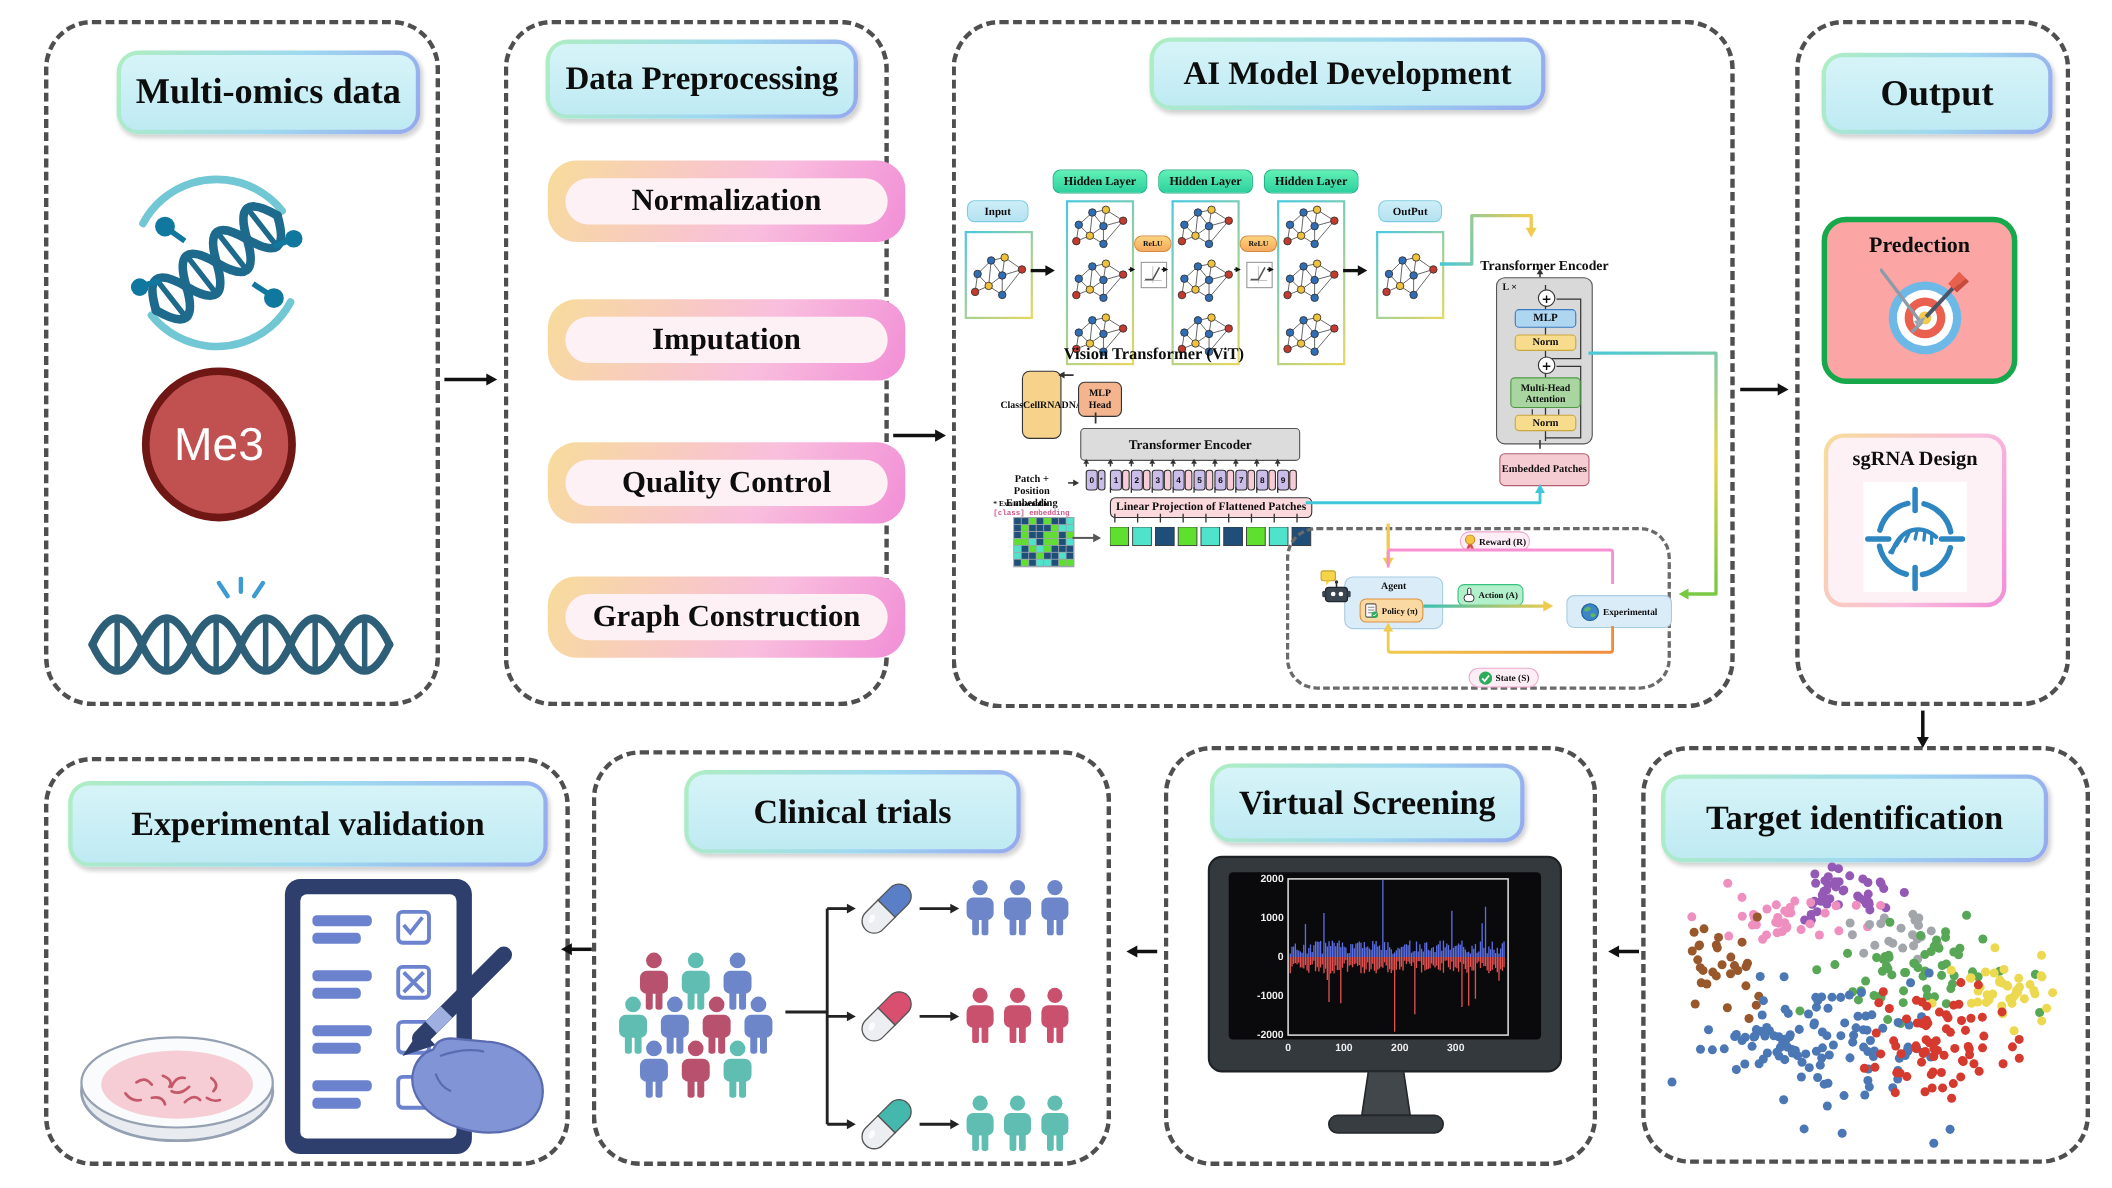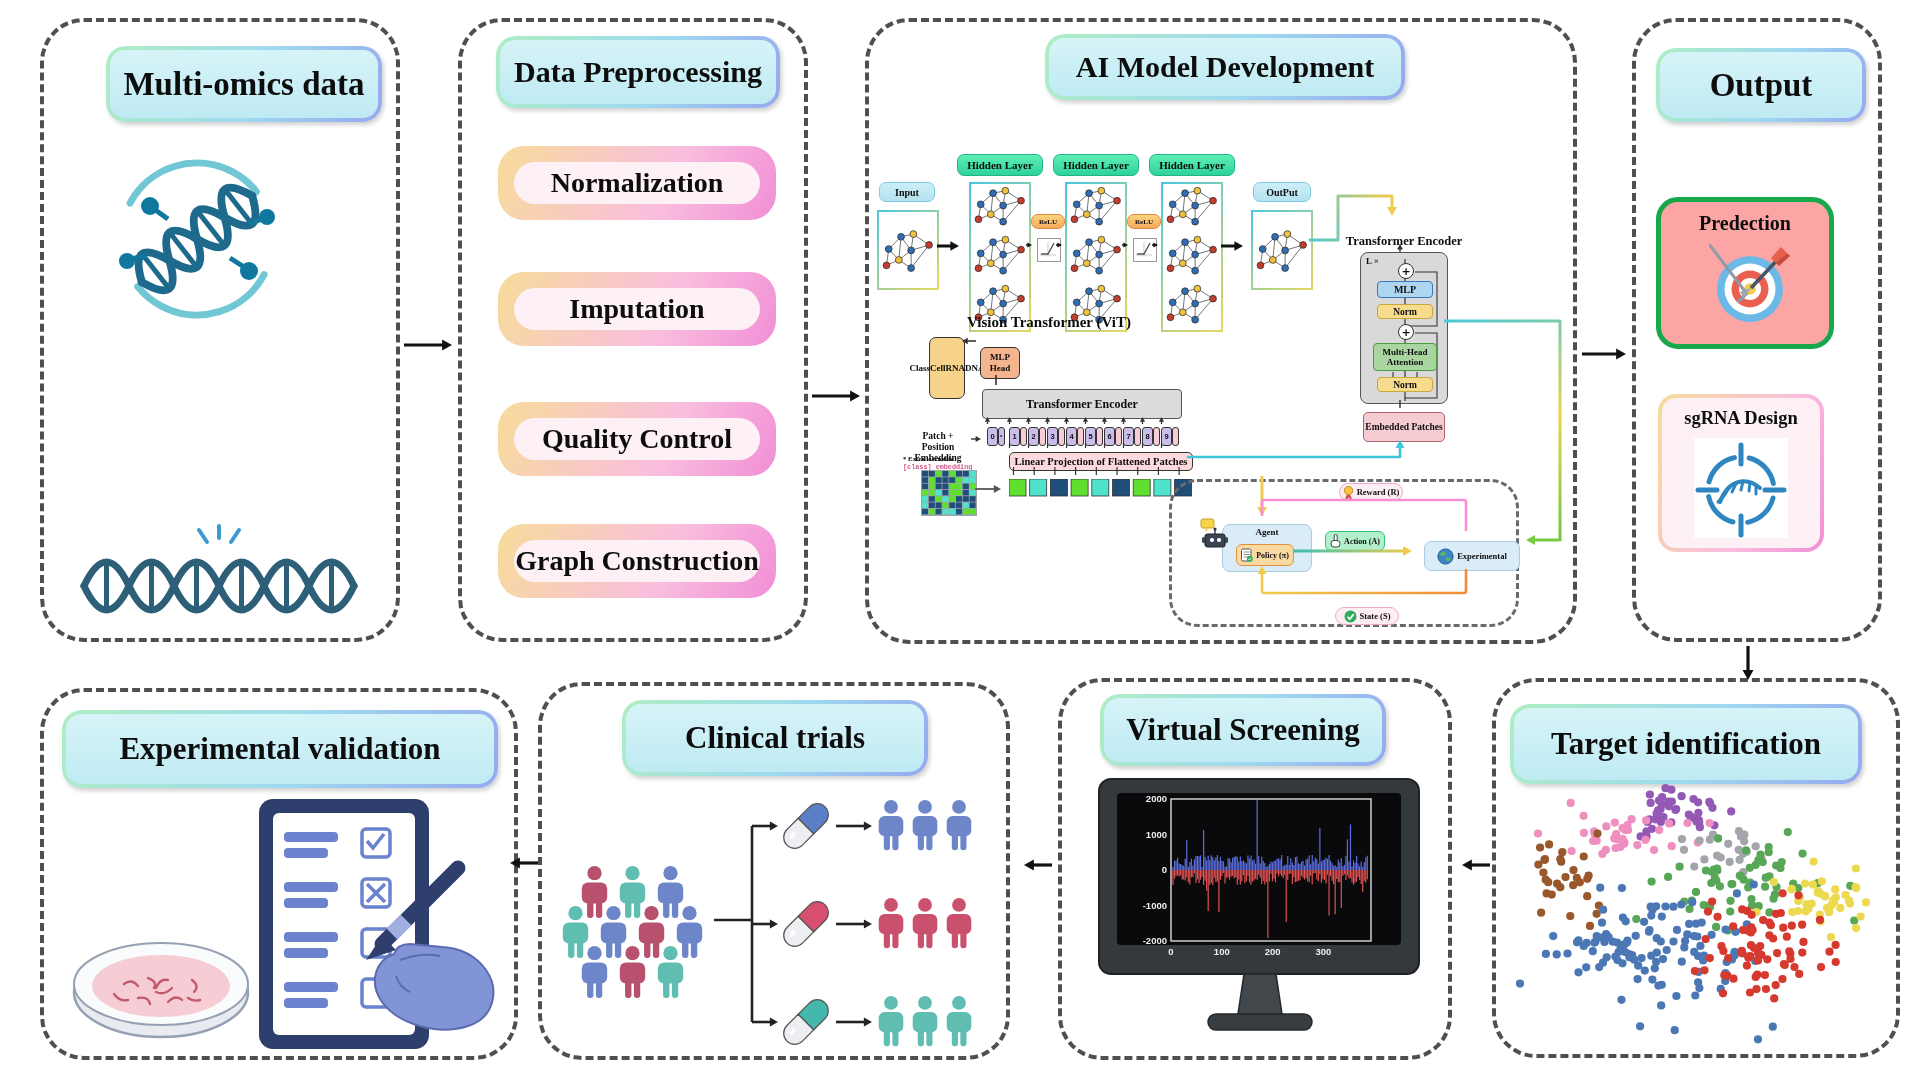--- a/index.html
+++ b/index.html
@@ -1,20 +1,20 @@
 <!DOCTYPE html>
 <html><head>
 <meta charset="utf-8">
 <style>
   html,body{margin:0;padding:0;background:#fff;width:1920px;height:1080px;overflow:hidden}
   #canvas{position:relative;width:1920px;height:1080px;background:#fff;font-family:"Liberation Serif",serif;color:#0d0d0d}
   .dbox{position:absolute;border:4px dashed #4f4f4f;border-radius:44px;background:#fff;box-sizing:border-box}
   .badge{position:absolute;border-radius:20px;padding:4px;background:linear-gradient(115deg,#aeeec2,#9fd9f0 55%,#95a8ee);box-shadow:2px 3px 4px rgba(0,0,0,.18);box-sizing:border-box}
   .badge-in{width:100%;height:100%;border-radius:15px;background:linear-gradient(180deg,#d6f4f8,#bfeaf3);display:flex;align-items:center;justify-content:center;font-weight:bold;white-space:nowrap;box-sizing:border-box}
-  .step{position:absolute;left:36px;width:278px;height:74px;border-radius:26px;padding:16px;background:linear-gradient(115deg,#f7dc9a,#f9bede 60%,#f18ed6);box-sizing:border-box}
+  .step{position:absolute;left:36px;width:325px;height:74px;border-radius:26px;padding:16px;background:linear-gradient(115deg,#f7dc9a,#f9bede 60%,#f18ed6);box-sizing:border-box}
   .step-in{width:100%;height:100%;border-radius:22px;background:#fdf1f5;display:flex;align-items:center;justify-content:center;font-weight:bold;font-size:28px}
   .mini-badge{position:absolute;display:flex;align-items:center;justify-content:center;font-weight:bold;border-radius:7px;box-sizing:border-box}
   .cyanb{background:linear-gradient(180deg,#cdeef8,#b4e2f0);border:1.5px solid #7fcbe0}
   .greenb{background:linear-gradient(180deg,#5ff0b4,#2ed19e);border:1.5px solid #20b488}
   .relub{background:linear-gradient(180deg,#fbd57e,#f7a95c);border:1px solid #d8893c;font-size:7px}
   .gcell{position:absolute;padding:2px;background:linear-gradient(135deg,#49c8e0,#e8d75e);box-sizing:border-box}
   .gcell-in{width:100%;height:100%;background:#fff}
   .abs{position:absolute}
   .olabel{position:absolute;font-weight:bold;text-align:center;line-height:1.15}
   .obox{position:absolute;display:flex;align-items:center;justify-content:center;font-weight:bold;text-align:center;box-sizing:border-box}
@@ -48,20 +48,23 @@
             <circle cx="48" cy="59" r="9"></circle>
             <line x1="142" y1="120" x2="128" y2="111" stroke="#10789e" stroke-width="5"></line>
             <circle cx="147" cy="124" r="9"></circle>
             <line x1="30" y1="112" x2="44" y2="108" stroke="#10789e" stroke-width="5"></line>
             <circle cx="25" cy="114" r="8"></circle>
             <line x1="160" y1="72" x2="147" y2="77" stroke="#10789e" stroke-width="5"></line>
             <circle cx="165" cy="70" r="8"></circle>
           </g>
         </svg>
       </div>
+    <div class="abs" style="left:85px;top:312px;width:140px;height:140px;border-radius:50%;background:#c05150;border:7px solid #6e1715;display:flex;align-items:center;justify-content:center;box-sizing:border-box">
+      <span style="color:#fff;font:42px 'Liberation Sans',sans-serif">Me3</span>
+    </div>
     <div class="abs" id="dna-helix-icon" style="left:35px;top:502px;width:280px;height:108px">
         <svg width="280" height="108" viewBox="0 0 280 108">
           <g stroke="#2d5f78" fill="none" stroke-linecap="round">
             <line x1="27.5" y1="40" x2="27.5" y2="84" stroke-width="5"></line>
             <line x1="72.5" y1="40" x2="72.5" y2="84" stroke-width="5"></line>
             <line x1="207.5" y1="40" x2="207.5" y2="84" stroke-width="5"></line>
             <line x1="252.5" y1="40" x2="252.5" y2="84" stroke-width="5"></line>
             <line x1="117.5" y1="40" x2="117.5" y2="84" stroke-width="5"></line>
             <line x1="162.5" y1="40" x2="162.5" y2="84" stroke-width="5"></line>
             <path d="M5,62 Q27.5,14 50,62 T95,62 T140,62 T185,62 T230,62 T275,62" stroke-width="7"></path>
@@ -532,21 +535,21 @@
       <div class="plusc" style="left:37px;top:10px">+</div>
       <div class="obox" style="left:16px;top:28px;width:56px;height:17px;background:#aed6f1;border:1.2px solid #3a7abf;border-radius:4px;font-size:10px">MLP</div>
       <div class="obox" style="left:16px;top:51px;width:56px;height:15px;background:#f7dc8e;border:1.2px solid #c9a83c;border-radius:4px;font-size:9.5px">Norm</div>
       <div class="plusc" style="left:37px;top:71px">+</div>
       <div class="obox" style="left:12px;top:90px;width:64px;height:28px;background:#a9d6a0;border:1.2px solid #4e9a44;border-radius:4px;font-size:9px;line-height:10.5px">Multi-Head Attention</div>
       <div class="obox" style="left:16px;top:124px;width:56px;height:15px;background:#f7dc8e;border:1.2px solid #c9a83c;border-radius:4px;font-size:9.5px">Norm</div>
     </div>
     <div class="obox" style="left:494px;top:390px;width:82px;height:30px;background:#f5ccd2;border:1.3px solid #b06070;border-radius:5px;font-size:9.5px;line-height:11px">Embedded Patches</div>
 
     <div class="abs" style="left:300px;top:457px;width:350px;height:148px;border:3px dashed #6a6a6a;border-radius:28px;box-sizing:border-box"></div>
-    <div class="rl-badge" style="left:470px;top:461px;width:64px;height:18px;background:#fdeef5;border:1.2px solid #f0a8cc;font-size:8.5px">
+    <div class="rl-badge" style="left:458px;top:461px;width:64px;height:18px;background:#fdeef5;border:1.2px solid #f0a8cc;font-size:8.5px">
       <span id="medal-icon">
           <svg width="11" height="13">
             <polygon points="2,13 4.5,7 6.5,9.5 4.5,13" fill="#d94f4f"></polygon>
             <polygon points="9,13 6.5,7 4.5,9.5 6.5,13" fill="#d94f4f"></polygon>
             <circle cx="5.5" cy="4.6" r="4.2" fill="#f5c542" stroke="#c8881f" stroke-width="1"></circle>
           </svg>
         </span>
         <span>Reward (R)</span>
     </div>
     <div class="abs" style="left:353px;top:502px;width:90px;height:48px;background:#d9ecf8;border:1.3px solid #a8cce2;border-radius:8px;box-sizing:border-box">

